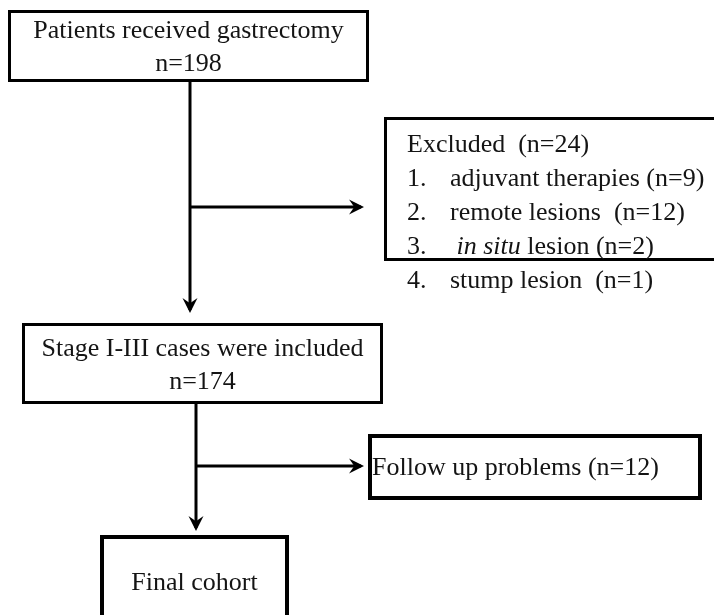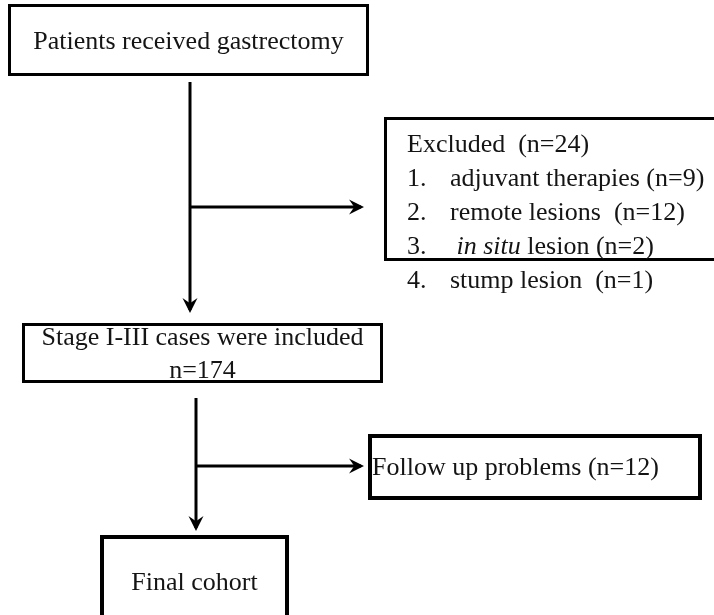--- a/index.html
+++ b/index.html
@@ -29,24 +29,24 @@
   }
   .box .t { white-space: pre; }
   .center2 {
     display: flex;
     flex-direction: column;
     align-items: center;
     justify-content: center;
     text-align: center;
     line-height: 33px;
   }
-  .patients { left: 8px;   top: 4px;  width: 361px; height: 72px; }
+  .patients { left: 8px;   top: 10px;  width: 361px; height: 72px; }
   .excluded { left: 384px; top: 117px; width: 339px; height: 144px;
               padding: 7px 4px 0 20px; line-height: 34px; }
-  .stage    { left: 22px;  top: 323px; width: 361px; height: 60px; }
+  .stage    { left: 22px;  top: 323px; width: 361px; height: 81px; }
   .followup { left: 368px; top: 434px; width: 334px; height: 66px;
               border-width: 4px;
               display: flex; align-items: center; justify-content: flex-start; }
   .final    { left: 100px; top: 535px; width: 189px; height: 92px;
               border-width: 4px; }
   .ex-line { white-space: pre; }
   .ex-line .num { display: inline-block; width: 43px; white-space: pre; }
   .ex-line i { white-space: pre; margin-top: 32px; }
 </style>
 </head>
@@ -61,20 +61,21 @@
       </marker>
     </defs>
     <line x1="190" y1="82" x2="190" y2="310" marker-end="url(#ah)"></line>
     <line x1="190" y1="207" x2="361" y2="207" marker-end="url(#ah)"></line>
     <line x1="196" y1="398" x2="196" y2="528" marker-end="url(#ah)"></line>
     <line x1="196" y1="466" x2="361" y2="466" marker-end="url(#ah)"></line>
   </svg>
 
   <div class="box patients center2">
     <span class="t">Patients received gastrectomy</span>
+    <span class="t">n=198</span>
   </div>
 
   <div class="box excluded">
     <div class="ex-line">Excluded  (n=24)</div>
     <div class="ex-line"><span class="num">1.</span><i></i><span>adjuvant therapies (n=9)</span></div>
     <div class="ex-line"><span class="num">2.</span><i></i><span>remote lesions  (n=12)</span></div>
     <div class="ex-line"><span class="num">3.</span><i> in situ</i><span> lesion (n=2)</span></div>
     <div class="ex-line"><span class="num">4.</span><i></i><span>stump lesion  (n=1)</span></div>
   </div>
 

